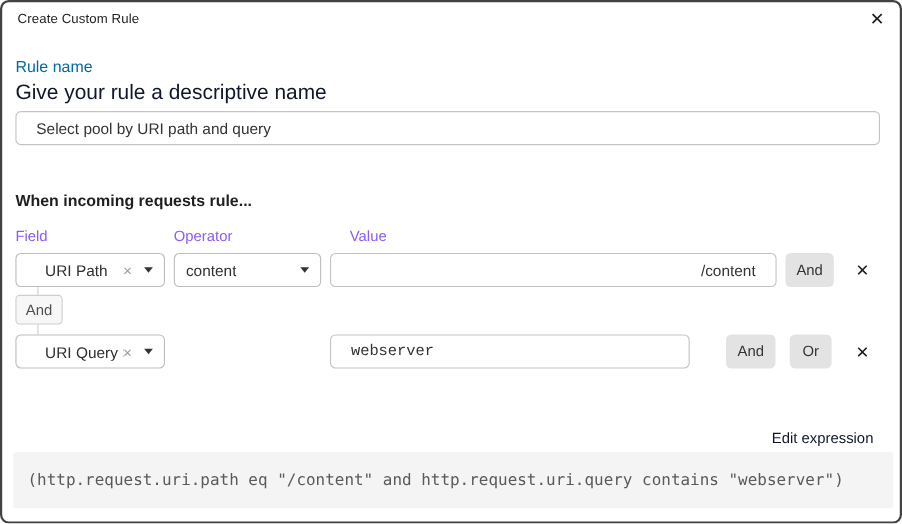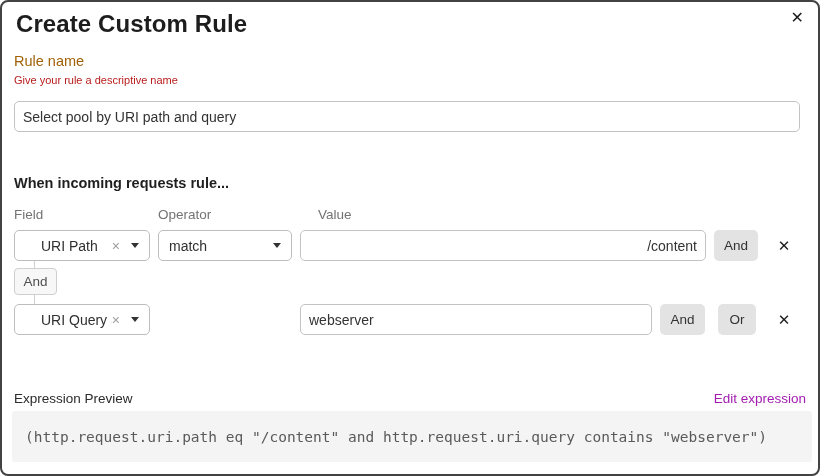--- a/index.html
+++ b/index.html
@@ -13,41 +13,41 @@
     position: relative;
     width: 820px; height: 476px;
     background: #ffffff;
     border: 2px solid #424242;
     border-radius: 8px;
     overflow: hidden;
   }
   .abs { position: absolute; }
   .dialog-title {
     top: 8px; left: 14px;
-    font-size: 24px; font-weight: 700; color: #1d1d1d;
+    font-size: 12px; font-weight: 400; color: #1d1d1d;
     letter-spacing: 0.1px;
   }
   .close-btn {
     top: 6px; right: 14px;
     font-size: 16px; font-weight: 700; color: #1a1a1a;
     cursor: pointer; line-height: 20px;
     background: none; border: none;
     font-family: "DejaVu Sans", sans-serif;
   }
-  .rule-label { top: 51px; left: 12px; font-size: 14.5px; color: #a16207; }
-  .rule-helper { top: 72px; left: 12px; font-size: 11px; color: #b91c1c; }
+  .rule-label { top: 51px; left: 12px; font-size: 14.5px; color: #0369a1; }
+  .rule-helper { top: 72px; left: 12px; font-size: 19px; color: #0f172a; }
   .text-input {
     border: 1px solid #c3c3c3; border-radius: 5px;
     background: #fff; color: #333;
     font-size: 14px; font-family: "Liberation Sans", sans-serif;
-    padding: 0 8px; outline: none;
+    padding: 0 18px; outline: none;
   }
   .rule-name-input { top: 99px; left: 12px; width: 786px; height: 31px; }
   .match-heading { top: 173px; left: 12px; font-size: 14.5px; font-weight: 700; color: #1f1f1f; }
-  .col-label { top: 205px; font-size: 13.5px; color: #737373; }
+  .col-label { top: 205px; font-size: 13.5px; color: #8b5cf6; }
   .col-field { left: 12px; }
   .col-operator { left: 156px; }
   .col-value { left: 298px; margin-left: 18px; }
 
   .select-box {
     height: 31px;
     border: 1px solid #bdbdbd; border-radius: 5px;
     background: #fff;
     display: flex; align-items: center;
     padding: 0 10px;
@@ -64,21 +64,21 @@
     border-left: 4.5px solid transparent;
     border-right: 4.5px solid transparent;
     border-top: 5.5px solid #333;
     flex: 0 0 auto;
   }
   .row-1 { top: 228px; }
   .row-2 { top: 302px; }
   .field-select { left: 12px; width: 136px; padding-left: 26px; }
   .operator-select { left: 156px; width: 134px; }
   .value-1 { top: 228px; left: 298px; width: 406px; height: 31px; text-align: right; }
-  .value-2 { top: 302px; left: 298px; width: 352px; height: 31px; }
+  .value-2 { top: 302px; left: 298px; width: 327px; height: 31px; font-family: Liberation Mono, monospace; }
 
   .chip-btn {
     height: 31px;
     background: #e3e3e3; border: none; border-radius: 5px;
     font-size: 13.5px; color: #333;
     font-family: "Liberation Sans", sans-serif;
     display: flex; align-items: center; justify-content: center;
     cursor: pointer;
   }
   .and-1 { top: 228px; left: 712px; width: 44px; }
@@ -99,22 +99,22 @@
   .line-bottom { top: 293px; height: 9px; }
   .connector-box {
     top: 266px; left: 12px; width: 43px; height: 27px;
     background: #f7f7f7; border: 1px solid #cfcfcf; border-radius: 4px;
     display: flex; align-items: center; justify-content: center;
     font-size: 13.5px; color: #4f4f4f;
   }
 
   .expr-label { top: 389px; left: 12px; font-size: 13.5px; color: #2b2b2b; }
   .expr-edit {
-    top: 389px; right: 12px; font-size: 13.5px;
-    color: #a21caf; cursor: pointer; text-decoration: none;
+    top: 389px; right: 24px; font-size: 13.5px;
+    color: #0f172a; cursor: pointer; text-decoration: none;
   }
   .expr-box {
     top: 409px; left: 10px; width: 800px; height: 51px;
     background: #f4f4f4; border-radius: 3px;
     display: flex; align-items: center;
     padding-left: 13px;
   }
   .expr-code {
     font-family: "DejaVu Sans Mono", "Liberation Mono", monospace;
     font-size: 14.5px; color: #5a5a5a; white-space: nowrap;
@@ -137,40 +137,39 @@
   <div class="abs col-label col-field">Field</div>
   <div class="abs col-label col-operator">Operator</div>
   <div class="abs col-label col-value">Value</div>
 
   <div class="abs select-box field-select row-1">
     <span class="sel-label">URI Path</span>
     <span class="clear-x">×</span>
     <span class="caret"></span>
   </div>
   <div class="abs select-box operator-select row-1">
-    <span class="sel-label">match</span>
+    <span class="sel-label">content</span>
     <span class="caret" style="margin-left:auto;"></span>
   </div>
   <input class="abs text-input value-1" value="/content" style="">
   <button class="abs chip-btn and-1">And</button>
   <button class="abs row-delete del-1">✕</button>
 
   <div class="abs connector-line line-top"></div>
   <div class="abs connector-box">And</div>
   <div class="abs connector-line line-bottom"></div>
 
   <div class="abs select-box field-select row-2">
     <span class="sel-label">URI Query St...</span>
     <span class="clear-x">×</span>
     <span class="caret"></span>
   </div>
   <input class="abs text-input value-2" value="webserver" style="">
   <button class="abs chip-btn and-2">And</button>
   <button class="abs chip-btn or-2">Or</button>
   <button class="abs row-delete del-2">✕</button>
 
-  <div class="abs expr-label">Expression Preview</div>
   <a class="abs expr-edit">Edit expression</a>
   <div class="abs expr-box">
     <span class="expr-code">(http.request.uri.path eq "/content" and http.request.uri.query contains "webserver")</span>
   </div>
 
 </div>
 
 </body></html>

